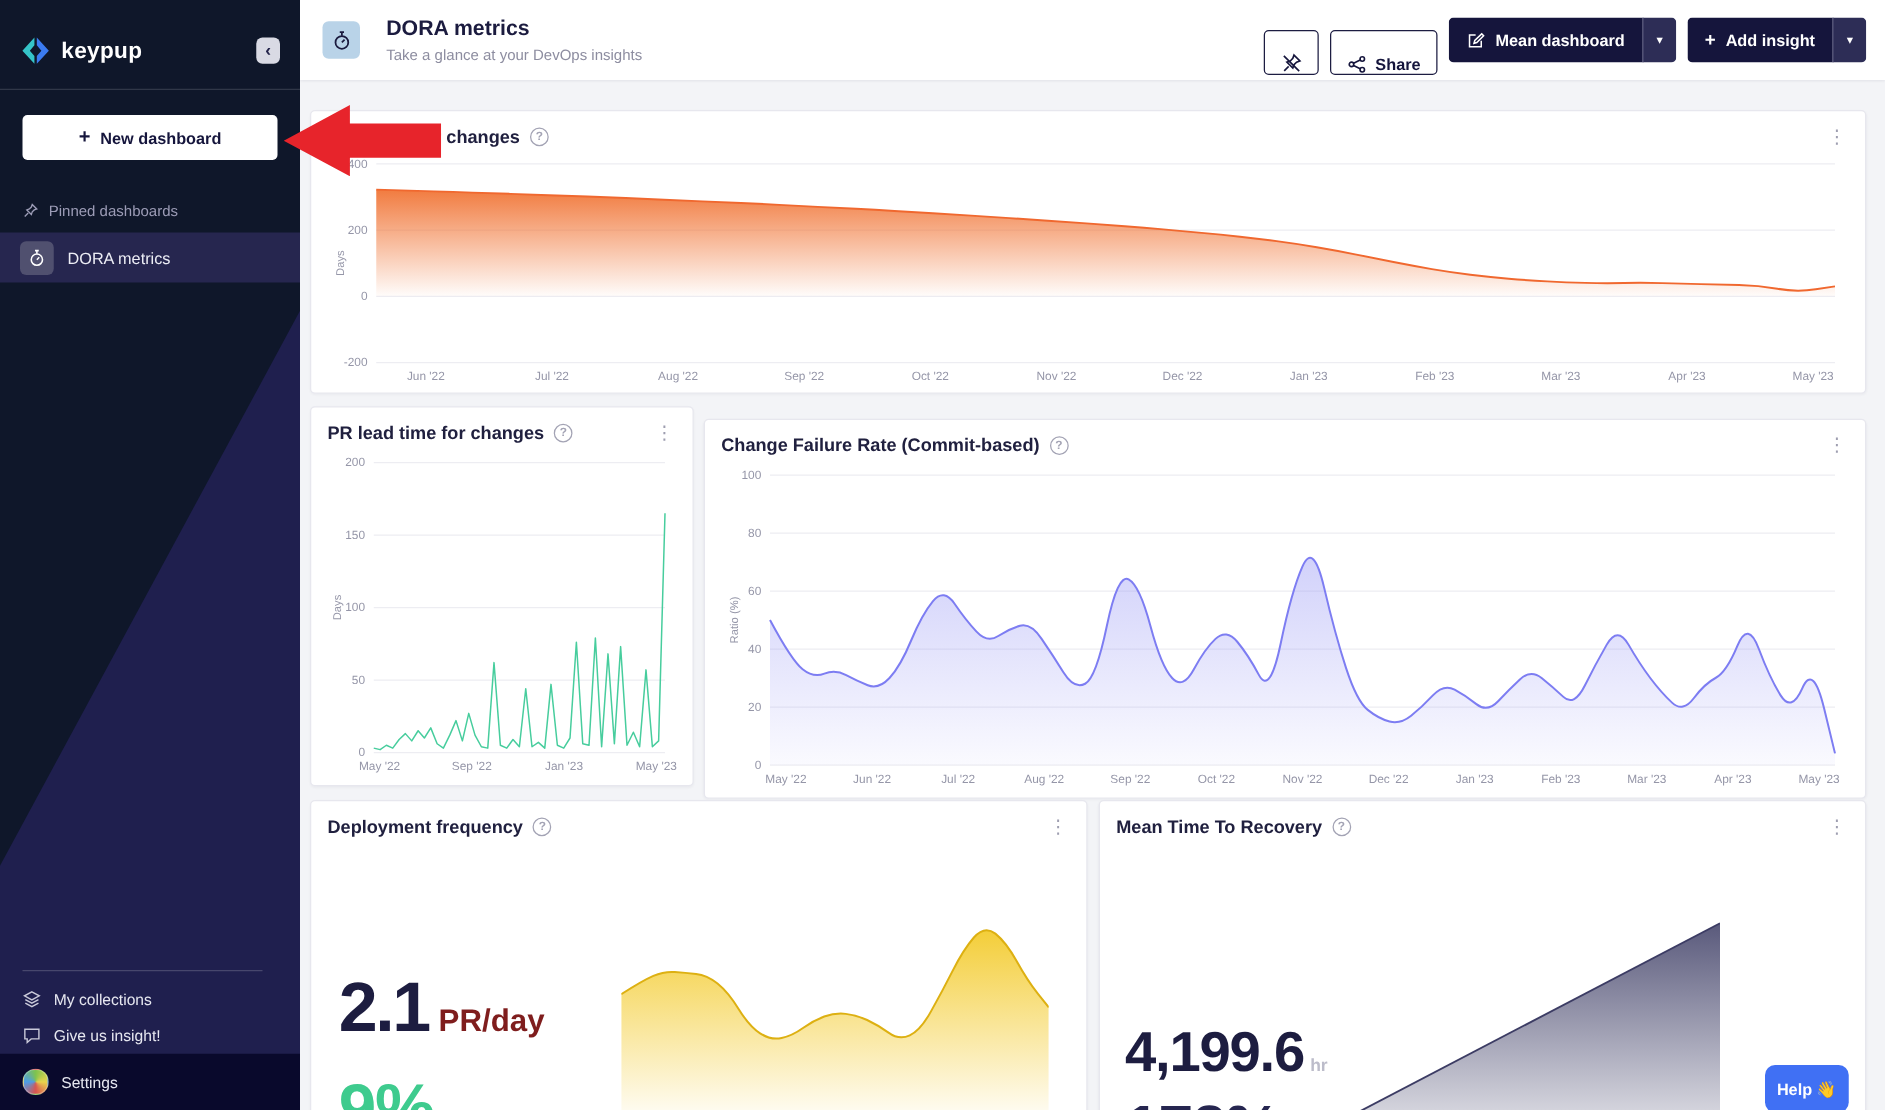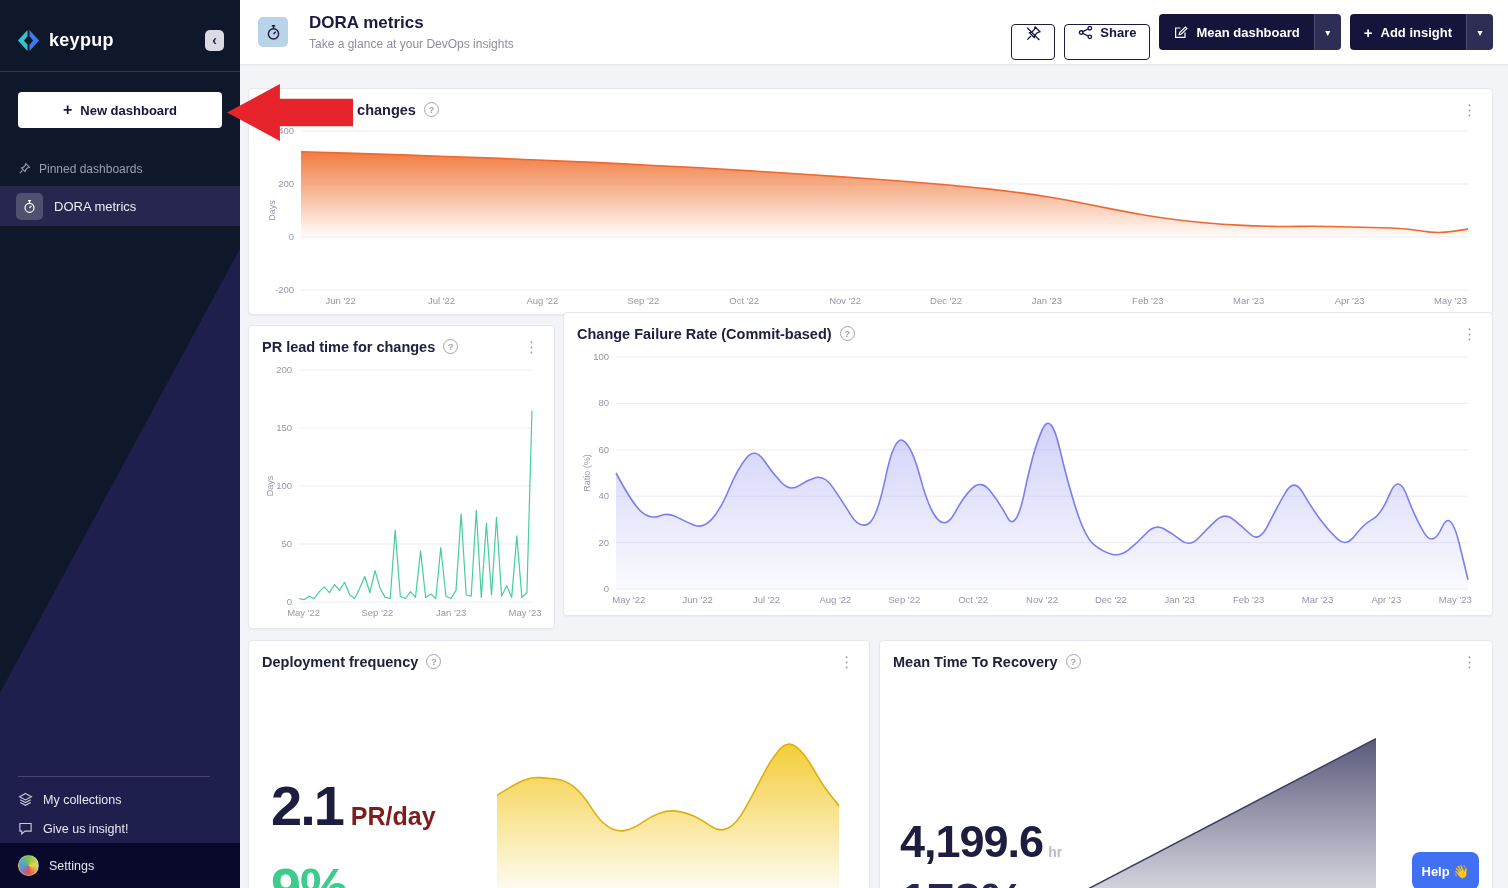--- a/index.html
+++ b/index.html
@@ -26,21 +26,21 @@
   .avatar { width:21px; height:21px; border-radius:50%; background:conic-gradient(#7ec34d,#e8d44d,#d9534f,#4d9de8,#7ec34d); border:1px solid rgba(255,255,255,.25); flex:0 0 auto; }
 
   
   .main { position:absolute; left:240px; top:0; width:1268px; height:888px; background:#f3f4f7; }
   .main-header { height:64px; background:#fff; display:flex; align-items:center; padding:0 15px 0 18px; box-shadow:0 1px 2px rgba(20,20,60,.08); position:relative; z-index:5; }
   .hdr-icon { width:30px; height:30px; border-radius:5px; background:#b9d3e8; display:flex; align-items:center; justify-content:center; flex:0 0 auto; }
   .hdr-titles { margin-left:21px; display:flex; flex-direction:column; gap:4px; }
   .hdr-title { font-size:17px; font-weight:700; color:#1b1b3f; }
   .hdr-sub { font-size:12px; color:#8d8da0; }
   .hdr-actions { margin-left:auto; display:flex; align-items:center; gap:9px; }
-  .btn-outline { height:36px; background:#fff; border:1px solid #1c1c42; border-radius:4px; color:#15153c; display:flex; align-items:flex-start; gap:7px; padding:0 13px; font-size:13px; font-weight:700; cursor:pointer; font-family:inherit;margin-top:20px; }
+  .btn-outline { height:36px; background:#fff; border:1px solid #1c1c42; border-radius:4px; color:#15153c; display:flex; align-items:flex-end; gap:7px; padding:0 13px; font-size:13px; font-weight:700; cursor:pointer; font-family:inherit;margin-top:20px; }
   .btn-icon-only { width:44px; justify-content:center; padding:0; }
   .btn-split { display:flex; height:36px; border-radius:4px; overflow:hidden; }
   .btn-split .main-part { background:#15153c; color:#fff; border:none; display:flex; align-items:center; gap:8px; padding:0 14px; font-size:13px; font-weight:700; cursor:pointer; font-family:inherit; }
   .btn-split .caret-part { width:27px; background:#2d2d56; color:#fff; border:none; border-left:1px solid #4a4a70; display:flex; align-items:center; justify-content:center; font-size:10px; cursor:pointer; }
 
   .dashboard { position:absolute; left:0; top:64px; width:1268px; height:824px; }
   .card { position:absolute; background:#fff; border:1px solid #e7e7ee; border-radius:4px; box-shadow:0 1px 2px rgba(20,20,60,.04); overflow:hidden; }
   .card-head { display:flex; align-items:center; gap:8px; padding:12px 10px 4px 13px; }
   .card-title { font-size:14.5px; font-weight:700; color:#20203f; }
   .help-dot { width:15px; height:15px; border-radius:50%; border:1px solid #a3a3b4; color:#a3a3b4; font-size:9.5px; font-weight:700; display:flex; align-items:center; justify-content:center; flex:0 0 auto; cursor:pointer; }
@@ -263,21 +263,21 @@
             <text x="41" y="243" text-anchor="end" font-size="9.5" fill="#9596a8">0</text>
             <text x="22" y="124" font-size="9" fill="#9596a8" text-anchor="middle" transform="rotate(-90 22 124)">Days</text>
             <text x="52.66" y="254" text-anchor="middle" font-size="9.5" fill="#9596a8">May '22</text>
             <text x="126.44333333333333" y="254" text-anchor="middle" font-size="9.5" fill="#9596a8">Sep '22</text>
             <text x="200.22666666666666" y="254" text-anchor="middle" font-size="9.5" fill="#9596a8">Jan '23</text>
             <text x="274.01" y="254" text-anchor="middle" font-size="9.5" fill="#9596a8">May '23</text>
             <path d="M48.0,236.5 L53.1,237.7 L58.1,234.2 L63.2,236.5 L68.3,229.6 L73.3,224.9 L78.4,230.7 L83.5,222.6 L88.5,228.4 L93.6,220.3 L98.7,233.0 L103.7,236.5 L108.8,226.1 L113.8,214.5 L118.9,230.7 L124.0,208.7 L129.0,226.1 L134.1,235.4 L139.2,236.5 L144.2,168.1 L149.3,234.2 L154.4,236.5 L159.4,229.6 L164.5,235.4 L169.6,189.0 L174.6,235.4 L179.7,231.9 L184.8,236.5 L189.8,185.5 L194.9,234.2 L200.0,236.5 L205.0,228.4 L210.1,151.8 L215.2,233.0 L220.2,234.2 L225.3,148.4 L230.3,235.4 L235.4,161.1 L240.5,233.0 L245.5,155.3 L250.6,234.2 L255.7,223.8 L260.7,235.4 L265.8,173.9 L270.9,235.4 L275.9,230.7 L281.0,48.6" fill="none" stroke="#47cd9d" stroke-width="1.2" stroke-linejoin="round"></path>
           </svg></div>
     </section>
 
-    <section class="card" style="left:323px;top:248px;width:930px;height:304px;">
+    <section class="card" style="left:323px;top:271px;width:930px;height:304px;">
       <div class="card-head">
         <span class="card-title">Change Failure Rate (Commit-based)</span>
         <span class="help-dot">?</span>
         <span class="kebab">⋮</span>
       </div>
       <div class="chart" style="left:4px;right:8px;top:36px;bottom:6px;"><svg width="916" height="260">
             <defs>
               <linearGradient id="grad_change_failure_rate" x1="0" y1="0" x2="0" y2="1">
                 <stop offset="0" stop-color="#9a9af5" stop-opacity="0.45"></stop>
                 <stop offset="1" stop-color="#9a9af5" stop-opacity="0.05"></stop>

